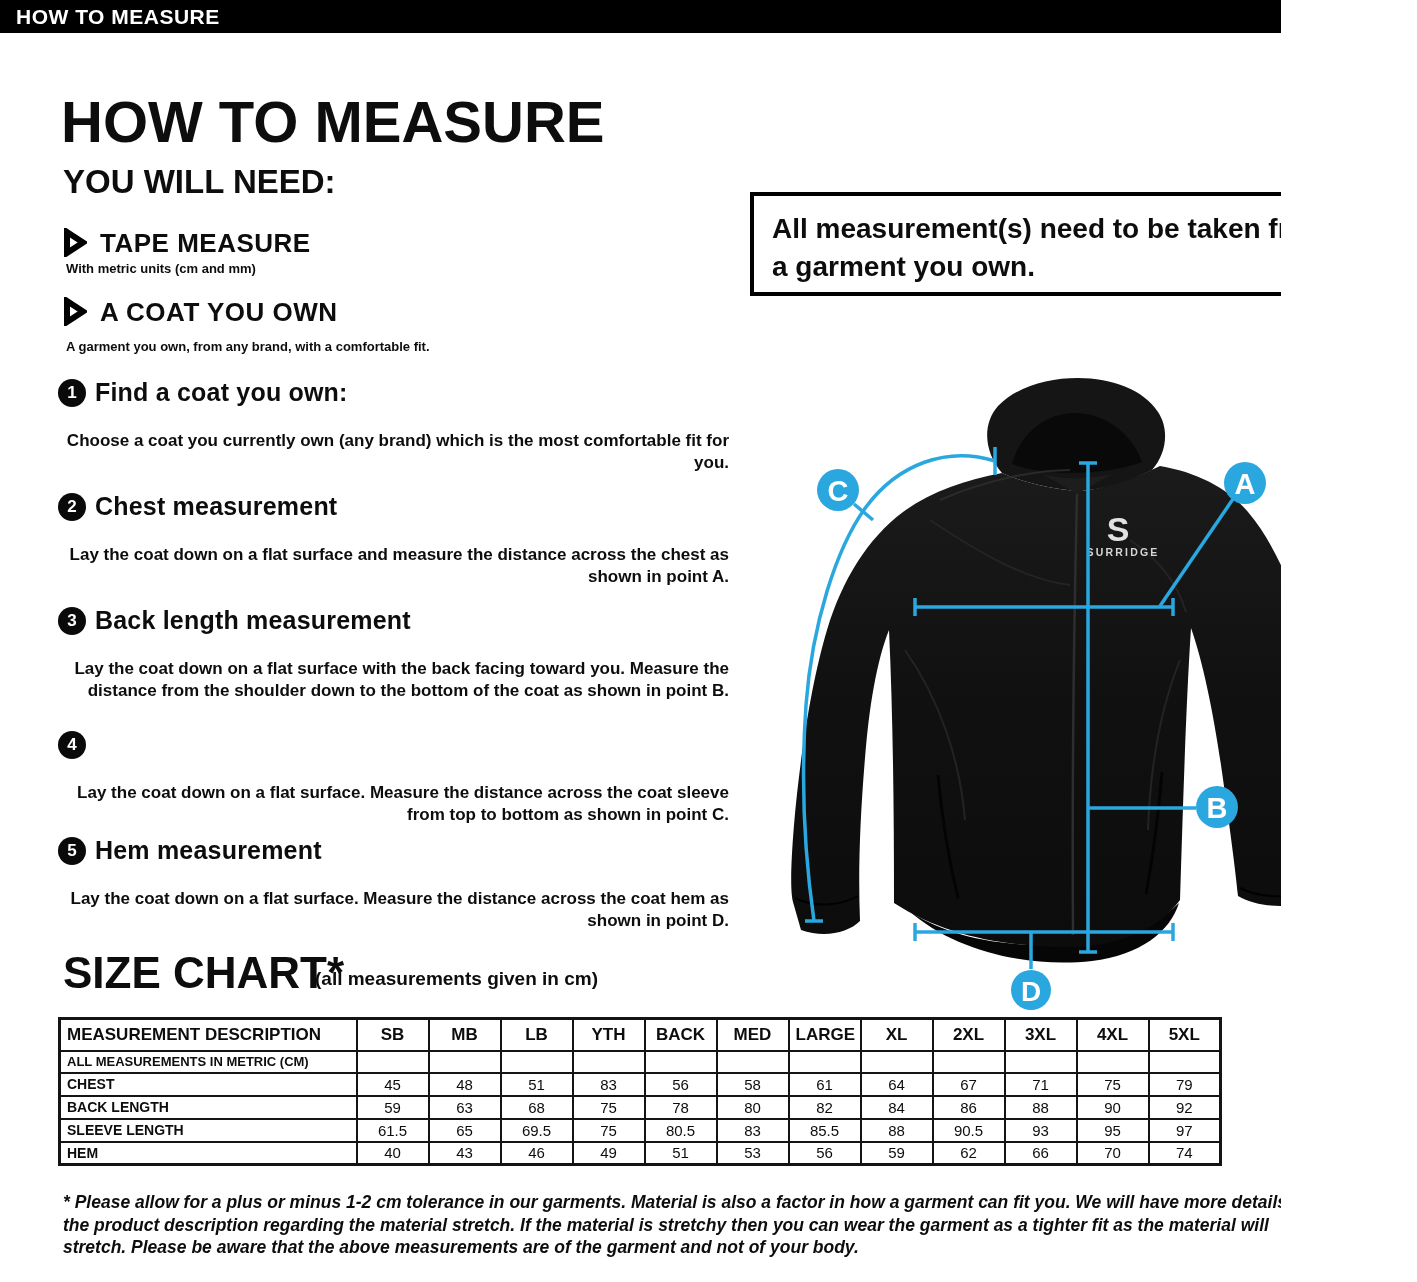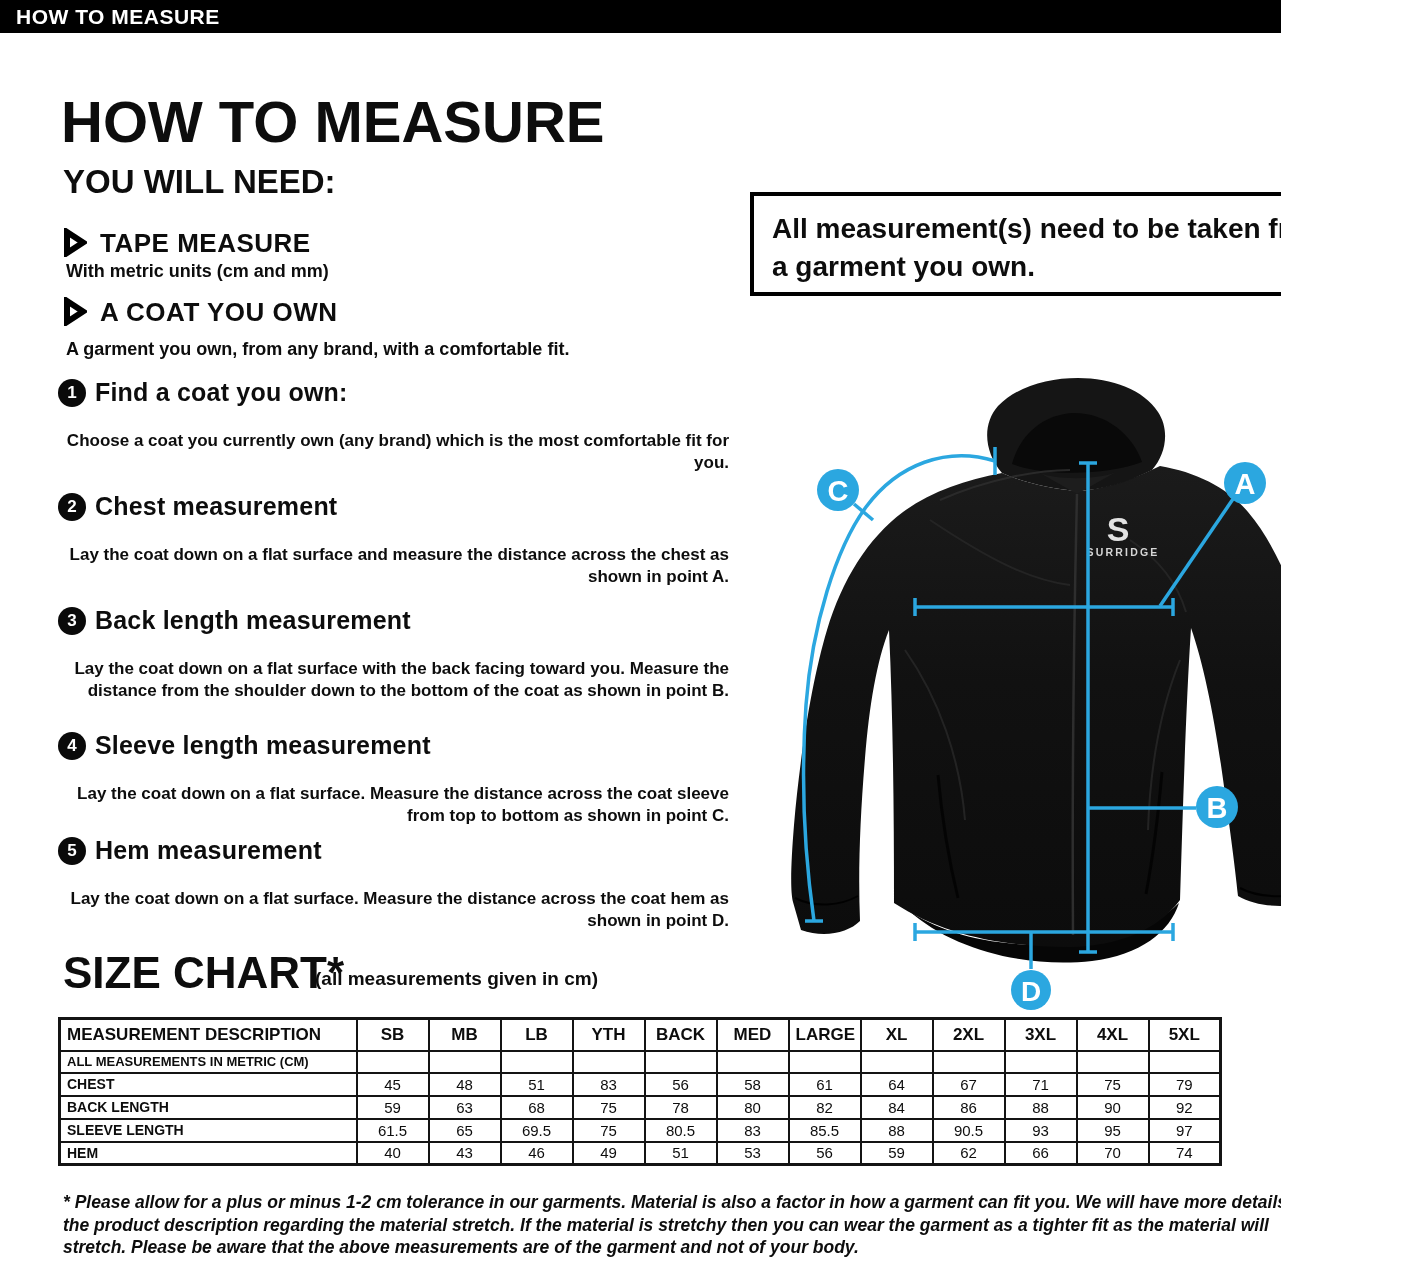--- a/index.html
+++ b/index.html
@@ -16,21 +16,21 @@
   .topbar-brand{position:absolute;right:7px;top:1px;width:70px;text-align:center;color:#fff;line-height:1;}
   .topbar-brand .smark{display:block;font-size:17px;font-weight:bold;transform:scaleY(1.15);}
   .topbar-brand .bname{display:block;font-size:7.5px;font-weight:bold;letter-spacing:1.6px;margin-top:2px;}
 
   
   .h1{left:61px;top:88px;font-size:58px;font-weight:800;letter-spacing:0;}
   .h2{left:63px;top:163px;font-size:33px;font-weight:800;}
 
   
   .need-item-label{font-size:26px;font-weight:800;letter-spacing:.5px;}
-  .need-item-desc{font-size:18px;font-weight:bold;}
+  .need-item-desc{font-size:13px;font-weight:bold;}
   .tri{position:absolute;}
 
   
   .step{position:absolute;left:58px;width:672px;}
   .step-head{display:flex;align-items:center;gap:9px;}
   .step-num{width:28px;height:28px;border-radius:50%;background:#0a0a0a;color:#fff;
     font-size:17px;font-weight:bold;display:flex;align-items:center;justify-content:center;flex:0 0 28px;}
   .step-title{font-size:25px;font-weight:800;letter-spacing:.2px;}
   .step-desc{margin-top:23px;margin-left:3px;font-size:17px;font-weight:bold;line-height:22px;max-width:668px;text-align:right;}
 
@@ -106,21 +106,20 @@
     <div class="step-head">
       <div class="step-num">3</div>
       <div class="step-title">Back length measurement</div>
     </div>
     <div class="step-desc">Lay the coat down on a flat surface with the back facing toward you. Measure the distance from the shoulder down to the bottom of the coat as shown in point B.</div>
   </div>
 
   <div class="step" style="top:731px;">
     <div class="step-head">
       <div class="step-num">4</div>
-      <div class="step-title">Sleeve length measurement</div>
     </div>
     <div class="step-desc">Lay the coat down on a flat surface. Measure the distance across the coat sleeve from top to bottom as shown in point C.</div>
   </div>
 
   <div class="step" style="top:836px;">
     <div class="step-head">
       <div class="step-num">5</div>
       <div class="step-title">Hem measurement</div>
     </div>
     <div class="step-desc">Lay the coat down on a flat surface. Measure the distance across the coat hem as shown in point D.</div>

